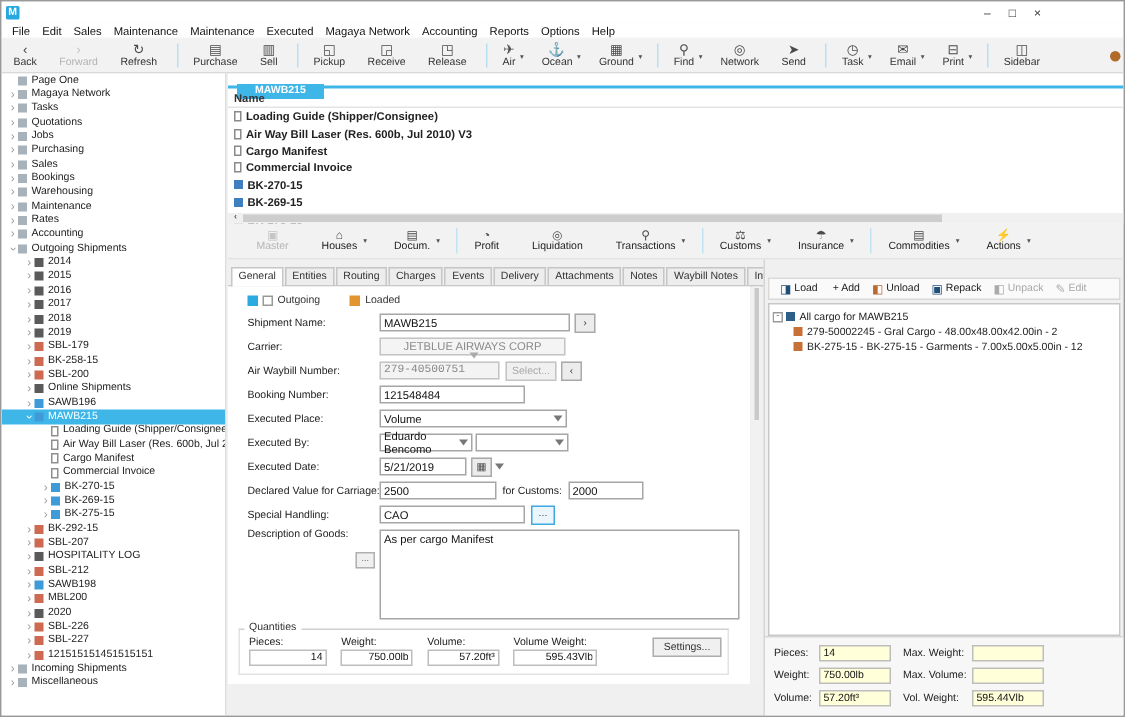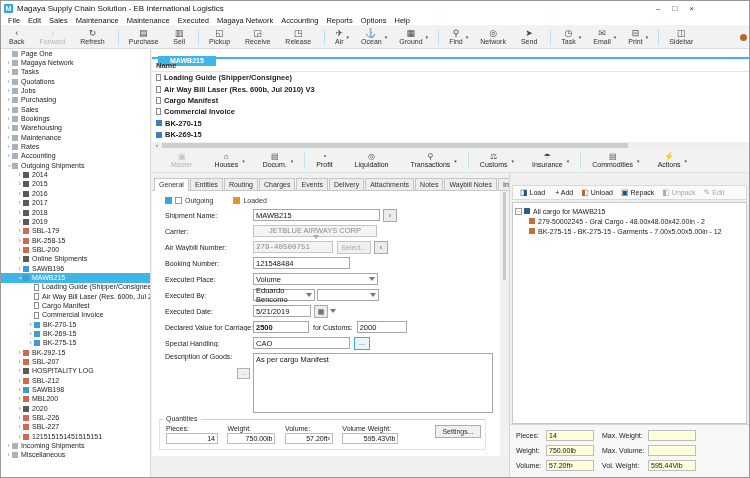--- a/index.html
+++ b/index.html
@@ -84,21 +84,21 @@
   .flabel { width:88px; flex:none; font-size:7px; color:#222; white-space:nowrap; overflow:hidden; }
   .finput { height:12px; border:1px solid #a6a6a6; font-size:7.5px; padding:0 2px; font-family:inherit; color:#111; }
   .finput.dis { background:#f3f3f3; color:#8a8a8a; border-color:#c4c4c4; }
   .fselect { height:12px; border:1px solid #a6a6a6; background:#fff; display:flex; align-items:center; justify-content:space-between; font-size:7.5px; padding:0 2px; color:#111; }
   .fselect.dis { background:#f4f4f4; color:#8a8a8a; border-color:#c4c4c4; }
   .dd { width:0; height:0; border-left:3px solid transparent; border-right:3px solid transparent; border-top:4px solid #777; margin-left:2px; flex:none; }
   .fselect.dis .dd { border-top-color:#aaa; }
   .sqbtn { width:14px; height:13px; border:1px solid #a9a9a9; background:#ececec; font-size:7px; line-height:11px; text-align:center; color:#444; margin-left:3px; font-family:inherit; }
   .selbtn { width:34px; height:13px; border:1px solid #c4c4c4; background:#f0f0f0; color:#aaa; font-size:7px; margin-left:4px; font-family:inherit; }
   .dotbtn { width:16px; height:13px; border:1px solid #3fa9e0; background:#eaf6fc; color:#444; font-size:7px; line-height:10px; text-align:center; margin-left:4px; font-family:inherit; }
-  .w127{width:127px;} .w124{width:124px;flex-direction:column;} .w94{width:80px;font-family:Liberation Mono, monospace;} .w97{width:97px;} .w125{width:125px;} .w62{width:62px;} .w58{width:58px;} .w60{width:56px;font-weight:bold;} .w50{width:50px;}
+  .w127{width:127px;} .w124{width:124px;flex-direction:column;} .w94{width:80px;font-family:Liberation Mono, monospace;} .w97{width:97px;} .w125{width:125px;} .w62{width:62px;} .w58{width:58px;} .w60{width:78px;} .w50{width:50px;}
   .midlabel { font-size:7px; color:#222; margin:0 4px; white-space:nowrap; }
 
   .drow { display:flex; margin-top:2px; }
   .dlabelcol { width:88px; flex:none; font-size:7px; color:#222; }
   .descbtn { display:block; width:13px; height:11px; border:1px solid #b0b0b0; background:#f0f0f0; font-size:6px; line-height:9px; text-align:center; color:#666; margin:8px 3px 0 auto; font-family:inherit; }
   .ftextarea { width:240px; height:60px; border:1px solid #a6a6a6; font-size:7.5px; font-family:inherit; padding:1px 2px; resize:none; color:#111; }
 
   .qbox { position:relative; margin:6px 14px 0 -6px; border:1px solid #e3e3e3; border-top:1px solid #cfcfcf; height:31px; padding:4px 4px 0 6px; }
   .qlegend { position:absolute; top:-5px; left:3px; background:#fff; font-size:7px; color:#333; padding:0 3px; }
   .qgroup { display:inline-flex; flex-direction:column; margin-right:5px; vertical-align:top; }
@@ -125,21 +125,20 @@
   .ctlabel2 { width:46px; flex:none; margin-left:8px; white-space:nowrap; }
   .ctin { width:48px; height:11px; border:1px solid #bdbdbd; background:#ffffd9; font-size:7px; padding:0 2px; font-family:inherit; color:#111; }
 </style>
 </head>
 <body>
 
 <div class="window">
 
   <div class="titlebar">
     <span class="logo">M</span>
-    <span class="title">Magaya Supply Chain Solution - EB International Logistics</span>
     <span class="winbtns">
       <span class="winbtn">–</span>
       <span class="winbtn">□</span>
       <span class="winbtn">×</span>
     </span>
   </div>
 
   <div class="menubar">
 
       <span class="menuitem">File</span>

